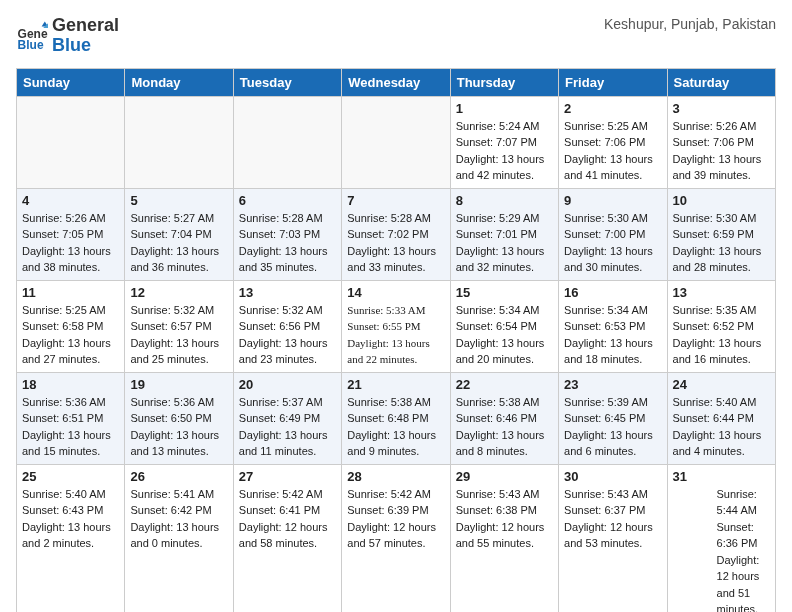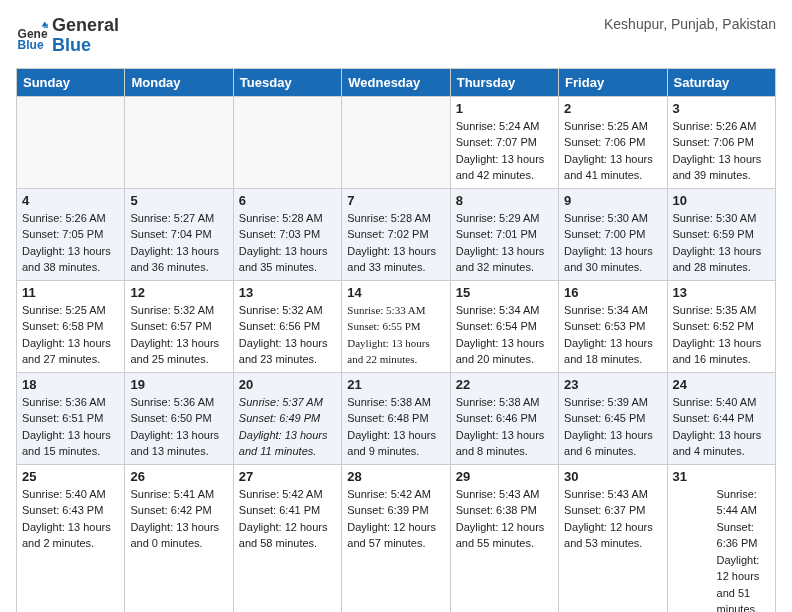--- a/index.html
+++ b/index.html
@@ -263,21 +263,21 @@
         </td>
         <td>
           <span class="day-number">19</span>
           <div class="day-info" style="white-space: pre-line;">Sunrise: 5:36 AM
 Sunset: 6:50 PM
 Daylight: 13 hours
 and 13 minutes.</div>
         </td>
         <td>
           <span class="day-number">20</span>
-          <div class="day-info" style="white-space: pre-line; font-style: italic;">Sunrise: 5:37 AM
+          <div class="day-info" style="white-space: pre-line;">Sunrise: 5:37 AM
 Sunset: 6:49 PM
 Daylight: 13 hours
 and 11 minutes.</div>
         </td>
         <td>
           <span class="day-number">21</span>
           <div class="day-info" style="white-space: pre-line;">Sunrise: 5:38 AM
 Sunset: 6:48 PM
 Daylight: 13 hours
 and 9 minutes.</div>

